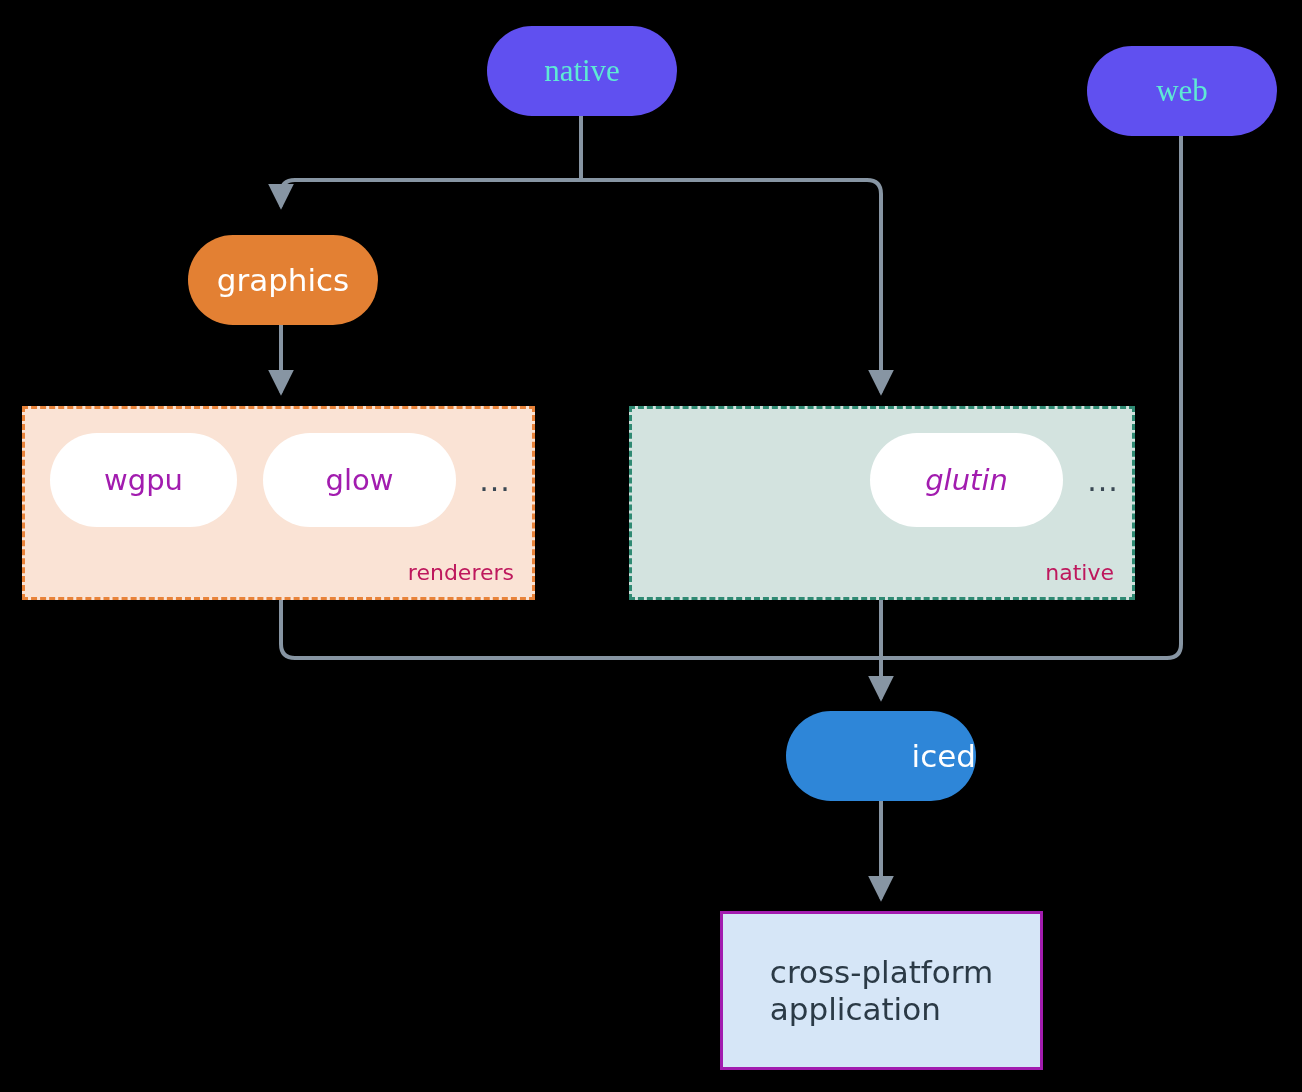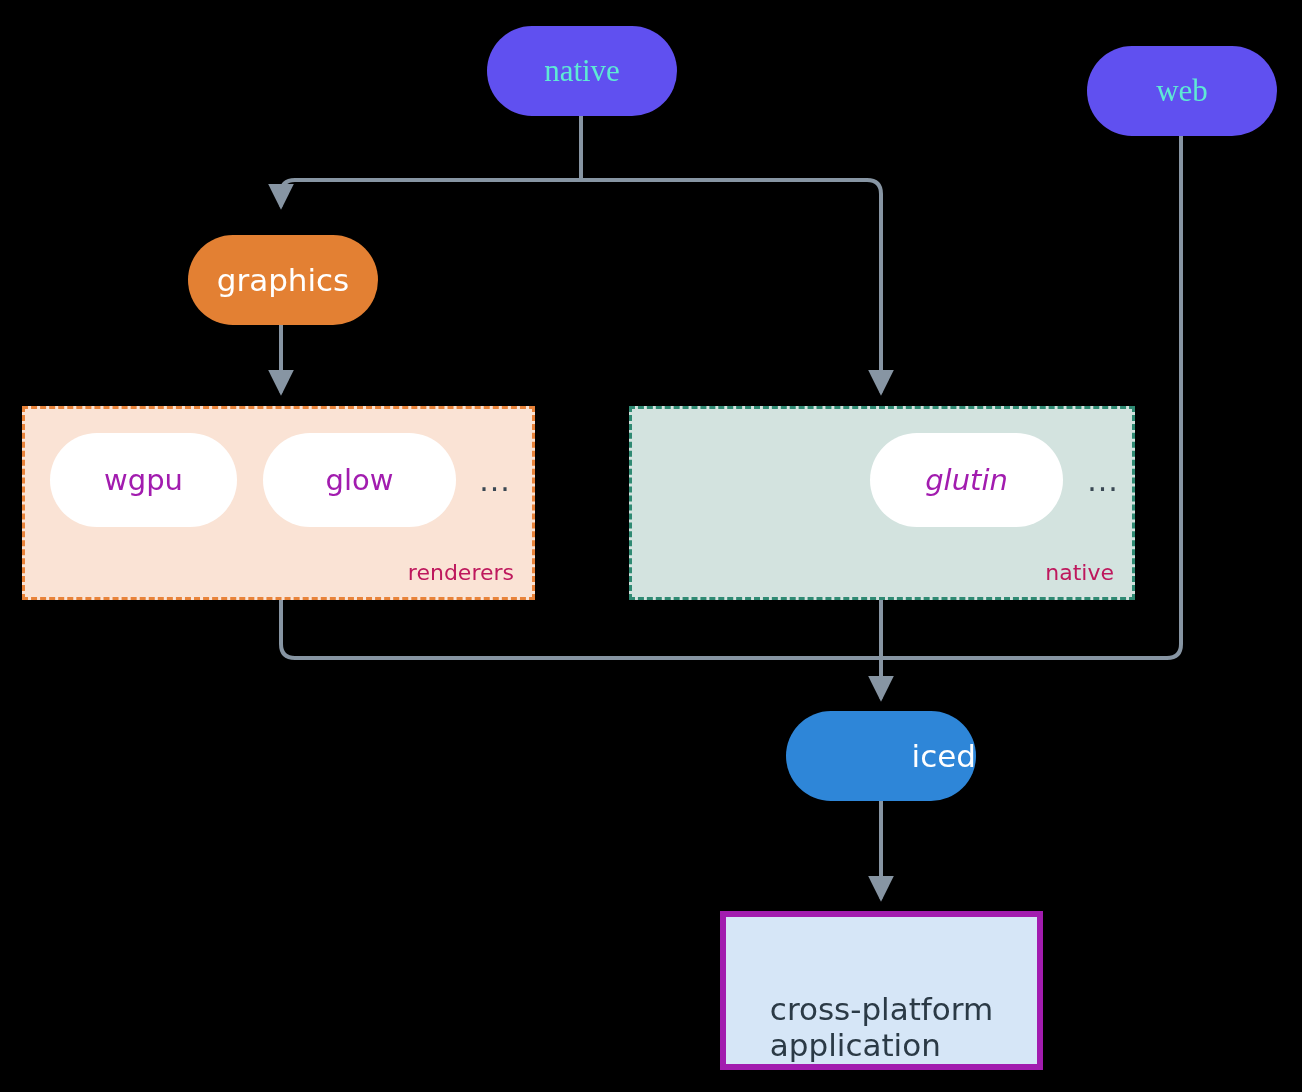--- a/index.html
+++ b/index.html
@@ -168,18 +168,18 @@
 
   <div class="node pill graphics" style="left:188px; top:219px; width:190px; height:90px; background:#E38033;margin-top:16px;">
     <span class="node-label">graphics</span>
   </div>
 
   <div class="node pill iced" style="left:786px; top:711px; width:190px; height:90px; background:#2E86D8;justify-content:flex-end;">
     <span class="node-label">iced</span>
   </div>
 
   <div class="app-box" style="left:720px; top:911px; width:323px; height:159px;
-              background:#D6E6F7; border:6px solid #a21caf;align-items:flex-end;">
+              background:#D6E6F7; border:3px solid #a21caf;">
     <span class="node-label">cross-platform
 application</span>
   </div>
 
 </div>
 
 </body></html>

